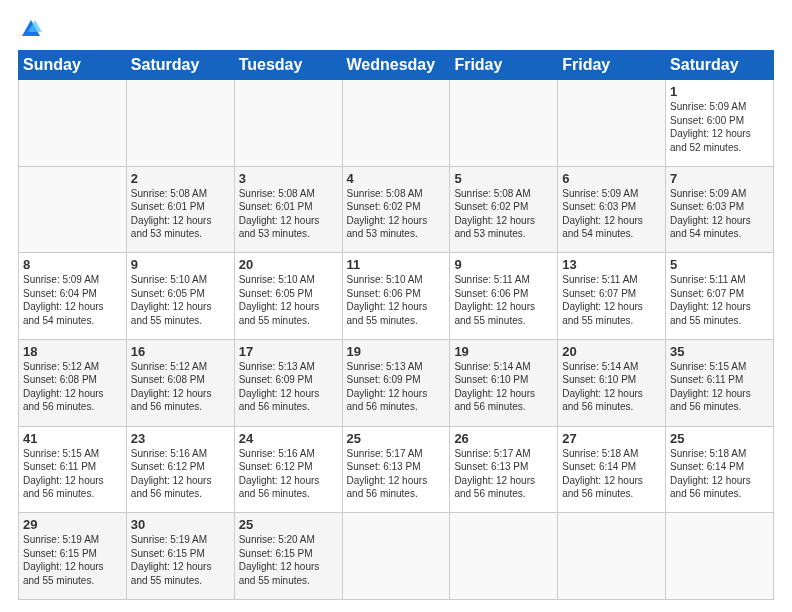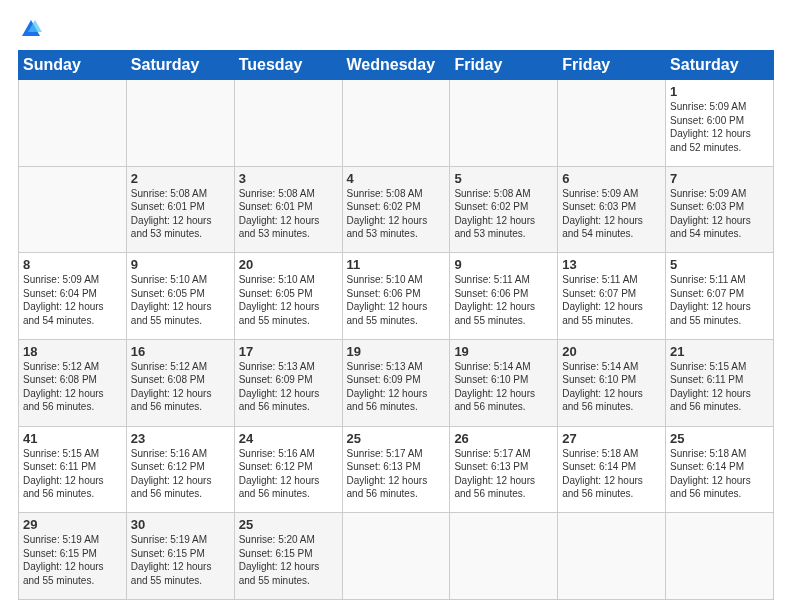--- a/index.html
+++ b/index.html
@@ -193,21 +193,21 @@
           <td><span class="day-num">16</span>
 <span class="day-info">Sunrise: 5:12 AM<br>Sunset: 6:08 PM<br>Daylight: 12 hours and 56 minutes.</span></td>
           <td><span class="day-num">17</span>
 <span class="day-info">Sunrise: 5:13 AM<br>Sunset: 6:09 PM<br>Daylight: 12 hours and 56 minutes.</span></td>
           <td><span class="day-num">19</span>
 <span class="day-info">Sunrise: 5:13 AM<br>Sunset: 6:09 PM<br>Daylight: 12 hours and 56 minutes.</span></td>
           <td><span class="day-num">19</span>
 <span class="day-info">Sunrise: 5:14 AM<br>Sunset: 6:10 PM<br>Daylight: 12 hours and 56 minutes.</span></td>
           <td><span class="day-num">20</span>
 <span class="day-info">Sunrise: 5:14 AM<br>Sunset: 6:10 PM<br>Daylight: 12 hours and 56 minutes.</span></td>
-          <td><span class="day-num">21</span>
+          <td><span class="day-num">35</span>
 <span class="day-info">Sunrise: 5:15 AM<br>Sunset: 6:11 PM<br>Daylight: 12 hours and 56 minutes.</span></td>
         </tr>
         <tr>
           <td><span class="day-num">41</span>
 <span class="day-info">Sunrise: 5:15 AM<br>Sunset: 6:11 PM<br>Daylight: 12 hours and 56 minutes.</span></td>
           <td><span class="day-num">23</span>
 <span class="day-info">Sunrise: 5:16 AM<br>Sunset: 6:12 PM<br>Daylight: 12 hours and 56 minutes.</span></td>
           <td><span class="day-num">24</span>
 <span class="day-info">Sunrise: 5:16 AM<br>Sunset: 6:12 PM<br>Daylight: 12 hours and 56 minutes.</span></td>
           <td><span class="day-num">25</span>

